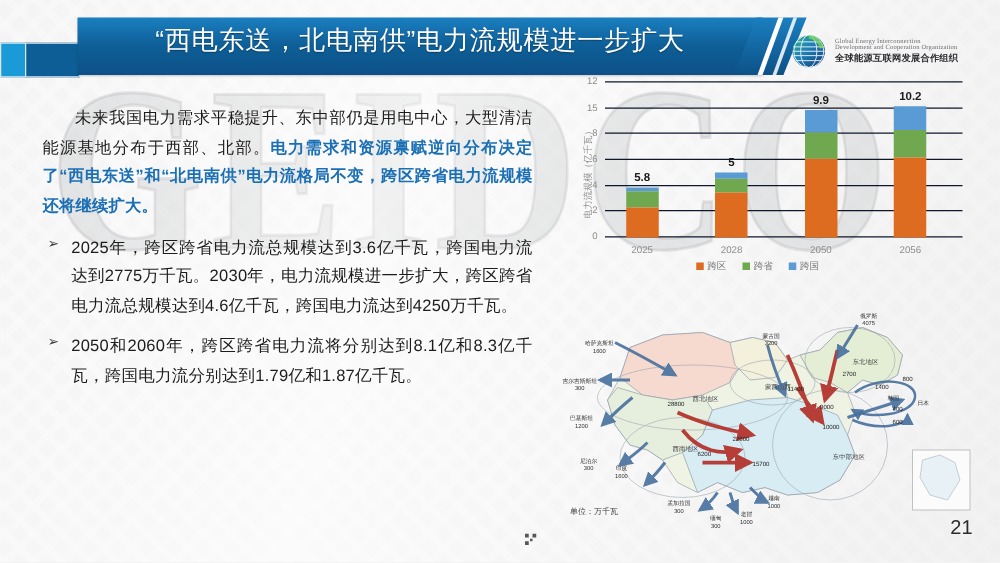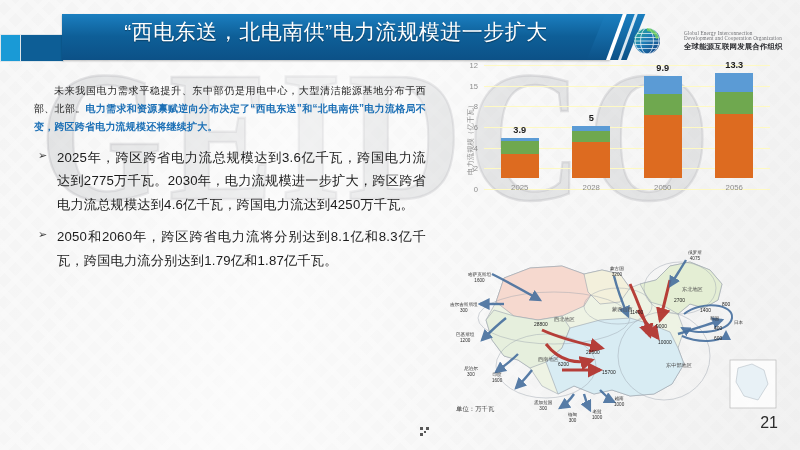--- a/index.html
+++ b/index.html
@@ -56,49 +56,49 @@
     display:flex;align-items:center;justify-content:center;
     color:#ffffff;font-size:21px;font-weight:normal;letter-spacing:.5px;
     text-shadow:0 1px 1px rgba(0,0,0,.35);white-space:nowrap;
   }
   .hdr-slash{position:absolute;left:600px;top:0;width:52px;height:46px;overflow:hidden;}
   .hdr-slash i{position:absolute;top:-4px;width:4px;height:56px;background:#ffffff;transform:skewX(-20deg);display:block;}
   .hdr-slash i.s1{left:14px;}
   .hdr-slash i.s2{left:26px;width:3px;opacity:.85;}
 
   
-  .logo{position:absolute;left:632px;top:6px;width:168px;height:42px;display:flex;align-items:center;gap:22px;}
+  .logo{position:absolute;left:632px;top:6px;width:168px;height:42px;display:flex;align-items:center;gap:6px;}
   .logo-mark{width:30px;height:30px;flex:0 0 30px;}
   .logo-text{display:flex;flex-direction:column;justify-content:center;line-height:1.12;}
   .logo-en{font-size:5.2px;color:#6e6f73;font-family:"Liberation Serif","DejaVu Serif",serif;white-space:nowrap;letter-spacing:.15px;}
   .logo-cn{font-size:7.4px;color:#2b2c30;font-weight:bold;white-space:nowrap;letter-spacing:.2px;margin-top:1px;}
 
   
   .left-col{position:absolute;left:34px;top:82px;width:392px;}
   .para{
-    font-size:10px;line-height:1.82;color:#1c1c1c;text-align:justify;
+    font-size:13px;line-height:1.82;color:#1c1c1c;text-align:justify;
     text-indent:2em;margin:0 0 8px 0;letter-spacing:.2px;
   }
   .para .hl{color:#1b6fb5;font-weight:bold;}
 
   .bullet{display:flex;gap:7px;margin:9px 0 0 4px;}
   .bullet .arrow{flex:0 0 12px;color:#3a3a3a;font-size:11px;line-height:1.78;}
   .bullet .btext{font-size:13.2px;line-height:1.78;color:#1c1c1c;text-align:justify;letter-spacing:.2px;}
 
   
   .chart-wrap{position:absolute;left:432px;top:62px;width:348px;height:152px;}
   .chart-plot{position:absolute;left:52px;top:4px;right:10px;bottom:24px;}
-  .gridline{position:absolute;left:0;right:0;height:1px;background:#fef9c3;}
+  .gridline{position:absolute;left:0;right:0;height:1px;background:#0f172a;}
   .ytick{position:absolute;right:100%;margin-right:6px;transform:translateY(-50%);
          font-size:7.6px;color:#8d8d8d;white-space:nowrap;}
   .ylabel{
     position:absolute;left:2px;top:50%;transform:translate(0,-50%) rotate(-90deg);
     transform-origin:center;font-size:7.4px;color:#8d8d8d;white-space:nowrap;
   }
-  .bar{position:absolute;bottom:12px;width:38px;text-align:center;}
+  .bar{position:absolute;bottom:0;width:26px;text-align:center;}
   .seg{width:100%;display:block;}
   .seg.kq{background:#dd6b20;}
   .seg.ks{background:#6fa84f;}
   .seg.kg{background:#5b9bd5;}
   .bar-total{
     position:absolute;left:50%;transform:translateX(-50%);
     font-size:9.2px;font-weight:bold;color:#1c1c1c;white-space:nowrap;
   }
   .xtick{position:absolute;top:100%;margin-top:5px;left:50%;transform:translateX(-50%);
          font-size:7.8px;color:#8d8d8d;white-space:nowrap;}
@@ -220,43 +220,57 @@
         <div class="gridline" style="bottom: 103.333px;">
           <div class="ytick" style="top: 0px;">15</div>
         </div>
         <div class="gridline" style="bottom: 124px;">
           <div class="ytick" style="top: 0px;">12</div>
         </div>
         <div class="bar" style="left: 16.75px;">
           <div class="seg kg" style="height: 2.89333px; background: rgb(91, 155, 213);"></div>
           <div class="seg ks" style="height: 13.4333px; background: rgb(111, 168, 79);"></div>
           <div class="seg kq" style="height: 23.9733px; background: rgb(221, 107, 32);"></div>
-          <div class="bar-total" style="bottom: 43.3px;">3.9</div>
+          <div class="bar-total" style="bottom: 43.3px;">5.8</div>
           <div class="xtick">2025</div>
         </div>
         <div class="bar" style="left: 88.25px;">
           <div class="seg kg" style="height: 4.44333px; background: rgb(91, 155, 213);"></div>
           <div class="seg ks" style="height: 11.5733px; background: rgb(111, 168, 79);"></div>
           <div class="seg kq" style="height: 35.65px; background: rgb(221, 107, 32);"></div>
           <div class="bar-total" style="bottom: 54.6667px;">5</div>
           <div class="xtick">2028</div>
         </div>
         <div class="bar" style="left: 159.75px;">
           <div class="seg kg" style="height: 18.4967px; background: rgb(91, 155, 213);"></div>
           <div class="seg ks" style="height: 20.6667px; background: rgb(111, 168, 79);"></div>
           <div class="seg kq" style="height: 63.1367px; background: rgb(221, 107, 32);"></div>
           <div class="bar-total" style="bottom: 105.3px;">9.9</div>
           <div class="xtick">2050</div>
         </div>
         <div class="bar" style="left: 231.25px;">
           <div class="seg kg" style="height: 19.3233px; background: rgb(91, 155, 213);"></div>
           <div class="seg ks" style="height: 21.7px; background: rgb(111, 168, 79);"></div>
           <div class="seg kq" style="height: 64.3767px; background: rgb(221, 107, 32);"></div>
-          <div class="bar-total" style="bottom: 108.4px;">13.3</div>
+          <div class="bar-total" style="bottom: 108.4px;">10.2</div>
           <div class="xtick">2056</div>
+        </div>
+      </div>
+    <div class="legend" id="legend">
+        <div class="lg">
+          <i style="background: rgb(221, 107, 32);"></i>
+          <span>跨区</span>
+        </div>
+        <div class="lg">
+          <i style="background: rgb(111, 168, 79);"></i>
+          <span>跨省</span>
+        </div>
+        <div class="lg">
+          <i style="background: rgb(91, 155, 213);"></i>
+          <span>跨国</span>
         </div>
       </div>
   </div>
 
   <div class="map-wrap">
     <svg viewBox="0 0 348 178" width="348" height="178">
 
       <g stroke="#9aa3ad" stroke-width="0.6" stroke-linejoin="round">
         <path d="M62 58 L70 34 L96 24 L128 22 L150 30 L168 26 L186 30 L196 44 L206 40 L222 36 L236 22 L256 18 L276 26 L288 40 L284 56 L270 64 L256 60 L244 70 L250 86 L244 104 L250 120 L238 140 L220 150 L196 152 L178 146 L160 150 L140 142 L124 150 L108 142 L96 124 L84 116 L70 112 L58 96 L52 76 Z" fill="#eef3e4" opacity="0.95"></path>
         <path d="M62 58 L70 34 L96 24 L128 22 L150 30 L160 46 L150 62 L128 72 L104 76 L80 72 Z" fill="#f6d9cf"></path>

